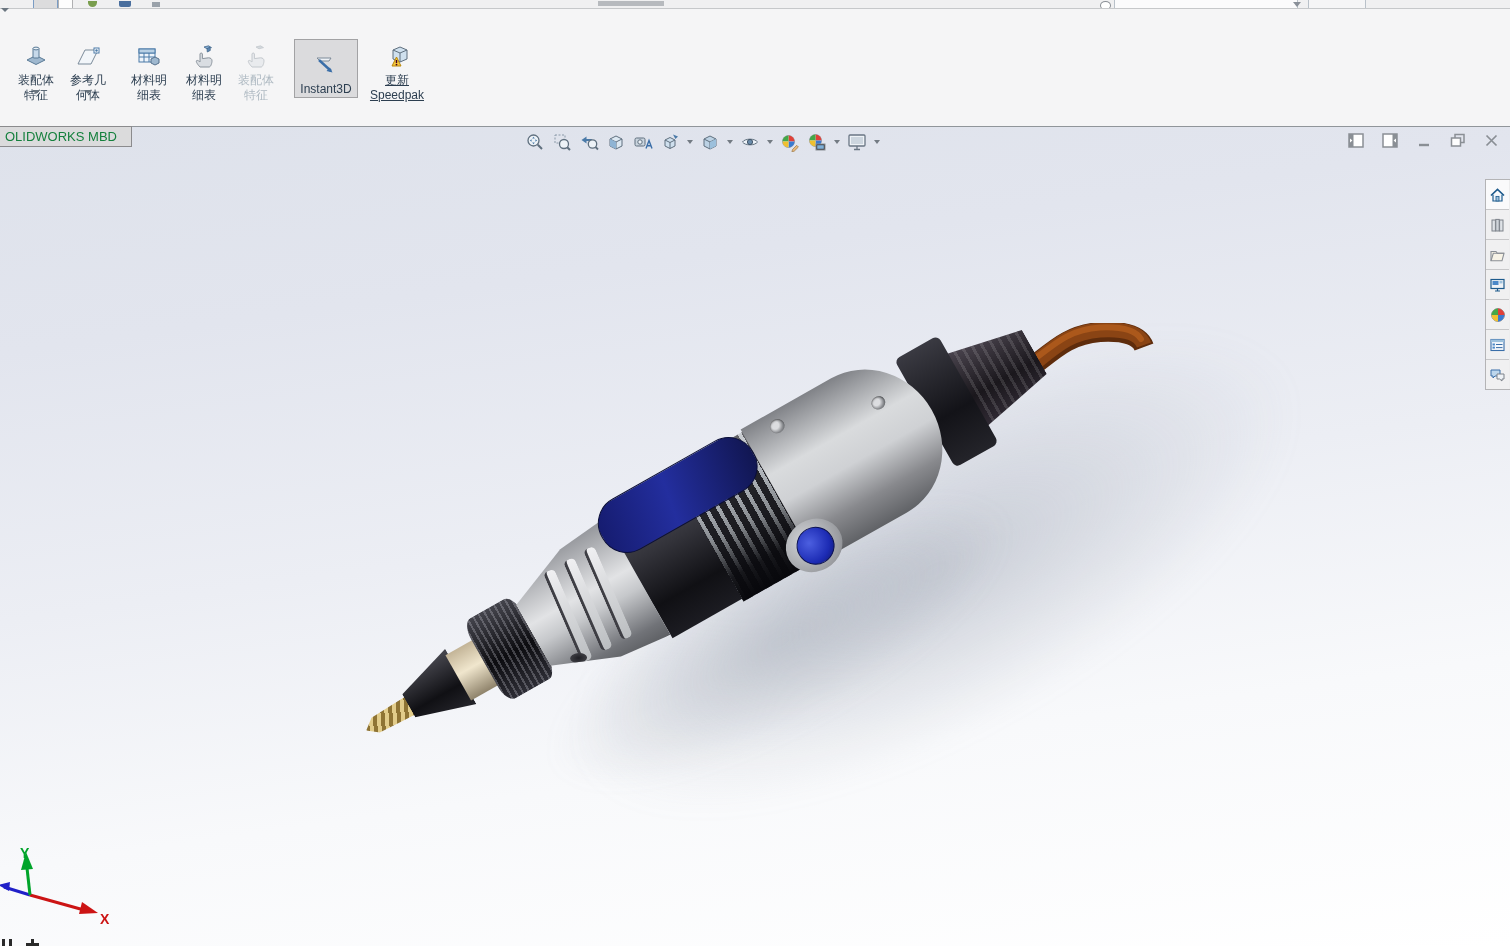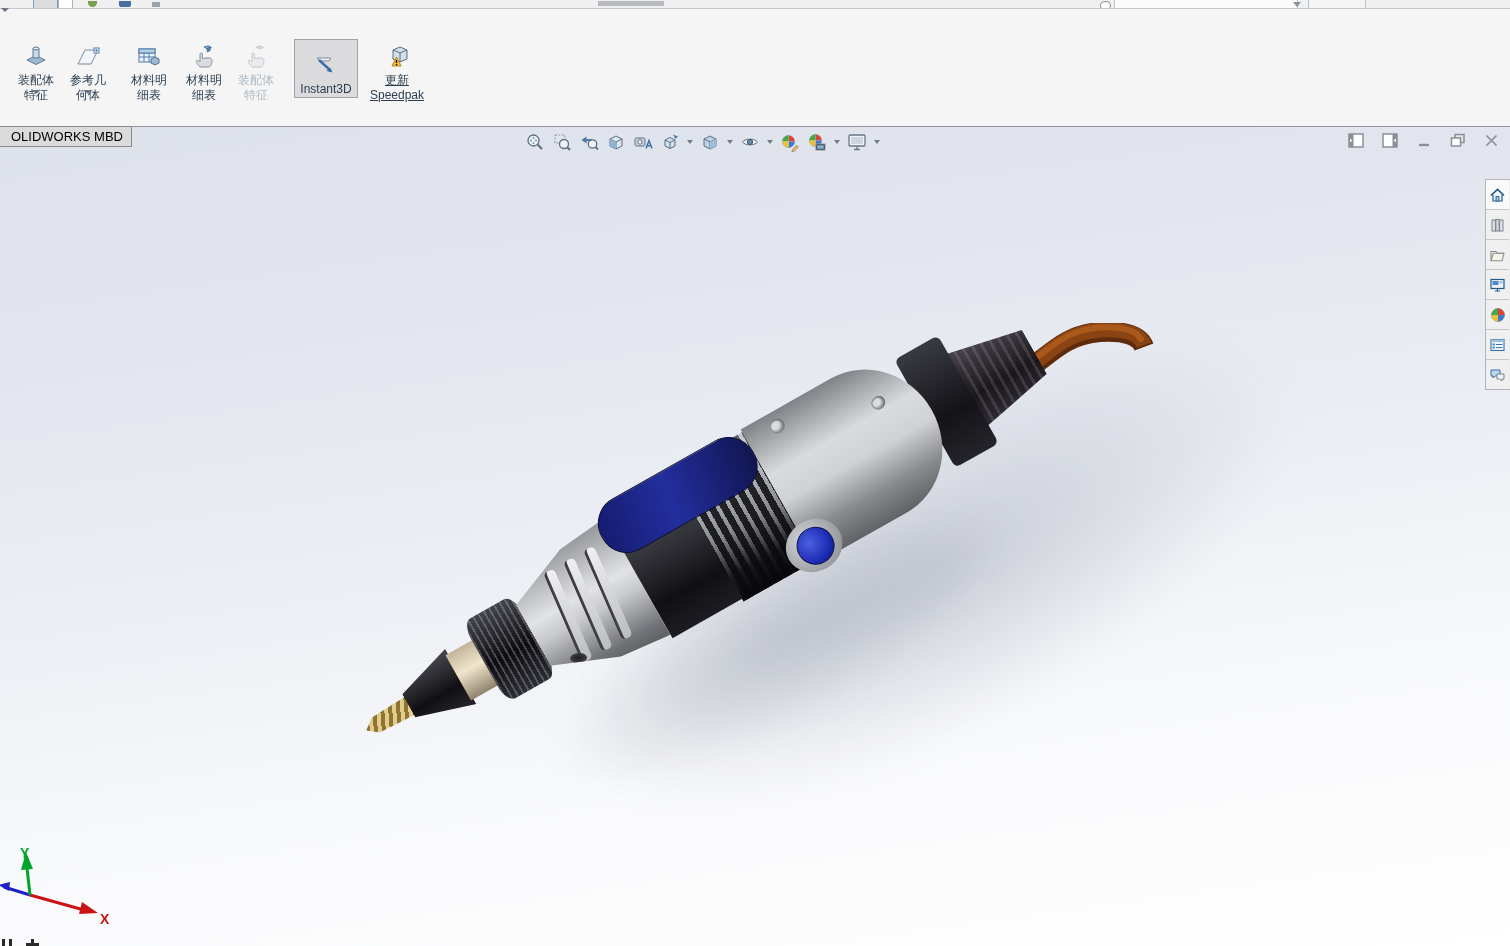--- a/index.html
+++ b/index.html
@@ -35,21 +35,21 @@
           border-left:4px solid transparent;border-right:4px solid transparent;border-top:4px solid #6b7680;}
   .instant3d{width:62px;margin:3px 5px 2px 6px;border:1px solid #a2a2a4;background:#dbdbdd;
              display:flex;flex-direction:column;align-items:center;padding-top:13px;}
   .instant3d .rlabel{width:60px;}
   .b-speedpak{width:68px;}
   .b-speedpak .rlabel{width:62px;text-decoration:underline;}
 
   
   .mbdtab{position:absolute;top:126px;left:0;width:132px;height:21px;background:#dbdbdc;
           border:1px solid #8b8b8d;border-left:none;z-index:30;
-          font-size:13px;line-height:20px;color:#000000;padding-left:11px;box-sizing:border-box;}
+          font-size:13px;line-height:20px;color:#15803d;padding-left:5px;box-sizing:border-box;}
 
   
   .viewport{position:absolute;top:127px;left:0;width:1510px;height:819px;overflow:hidden;
             background:linear-gradient(172deg,#dee2eb 0%,#e2e5ee 22%,#ecuted 0,#eceef4 48%,#f8f9fb 72%,#ffffff 100%);
             background:linear-gradient(172deg,#dee2eb 0%,#e2e5ee 22%,#eceef4 48%,#f8f9fb 72%,#ffffff 100%);}
 
   .headsup{position:absolute;left:524px;top:2px;height:26px;display:flex;align-items:center;gap:5px;z-index:20;}
   .hbtn{width:22px;height:22px;display:flex;align-items:center;justify-content:center;}
   .harrow{width:0;height:0;border-left:3.5px solid transparent;border-right:3.5px solid transparent;
           border-top:4px solid #737b83;margin:0 1px;}

